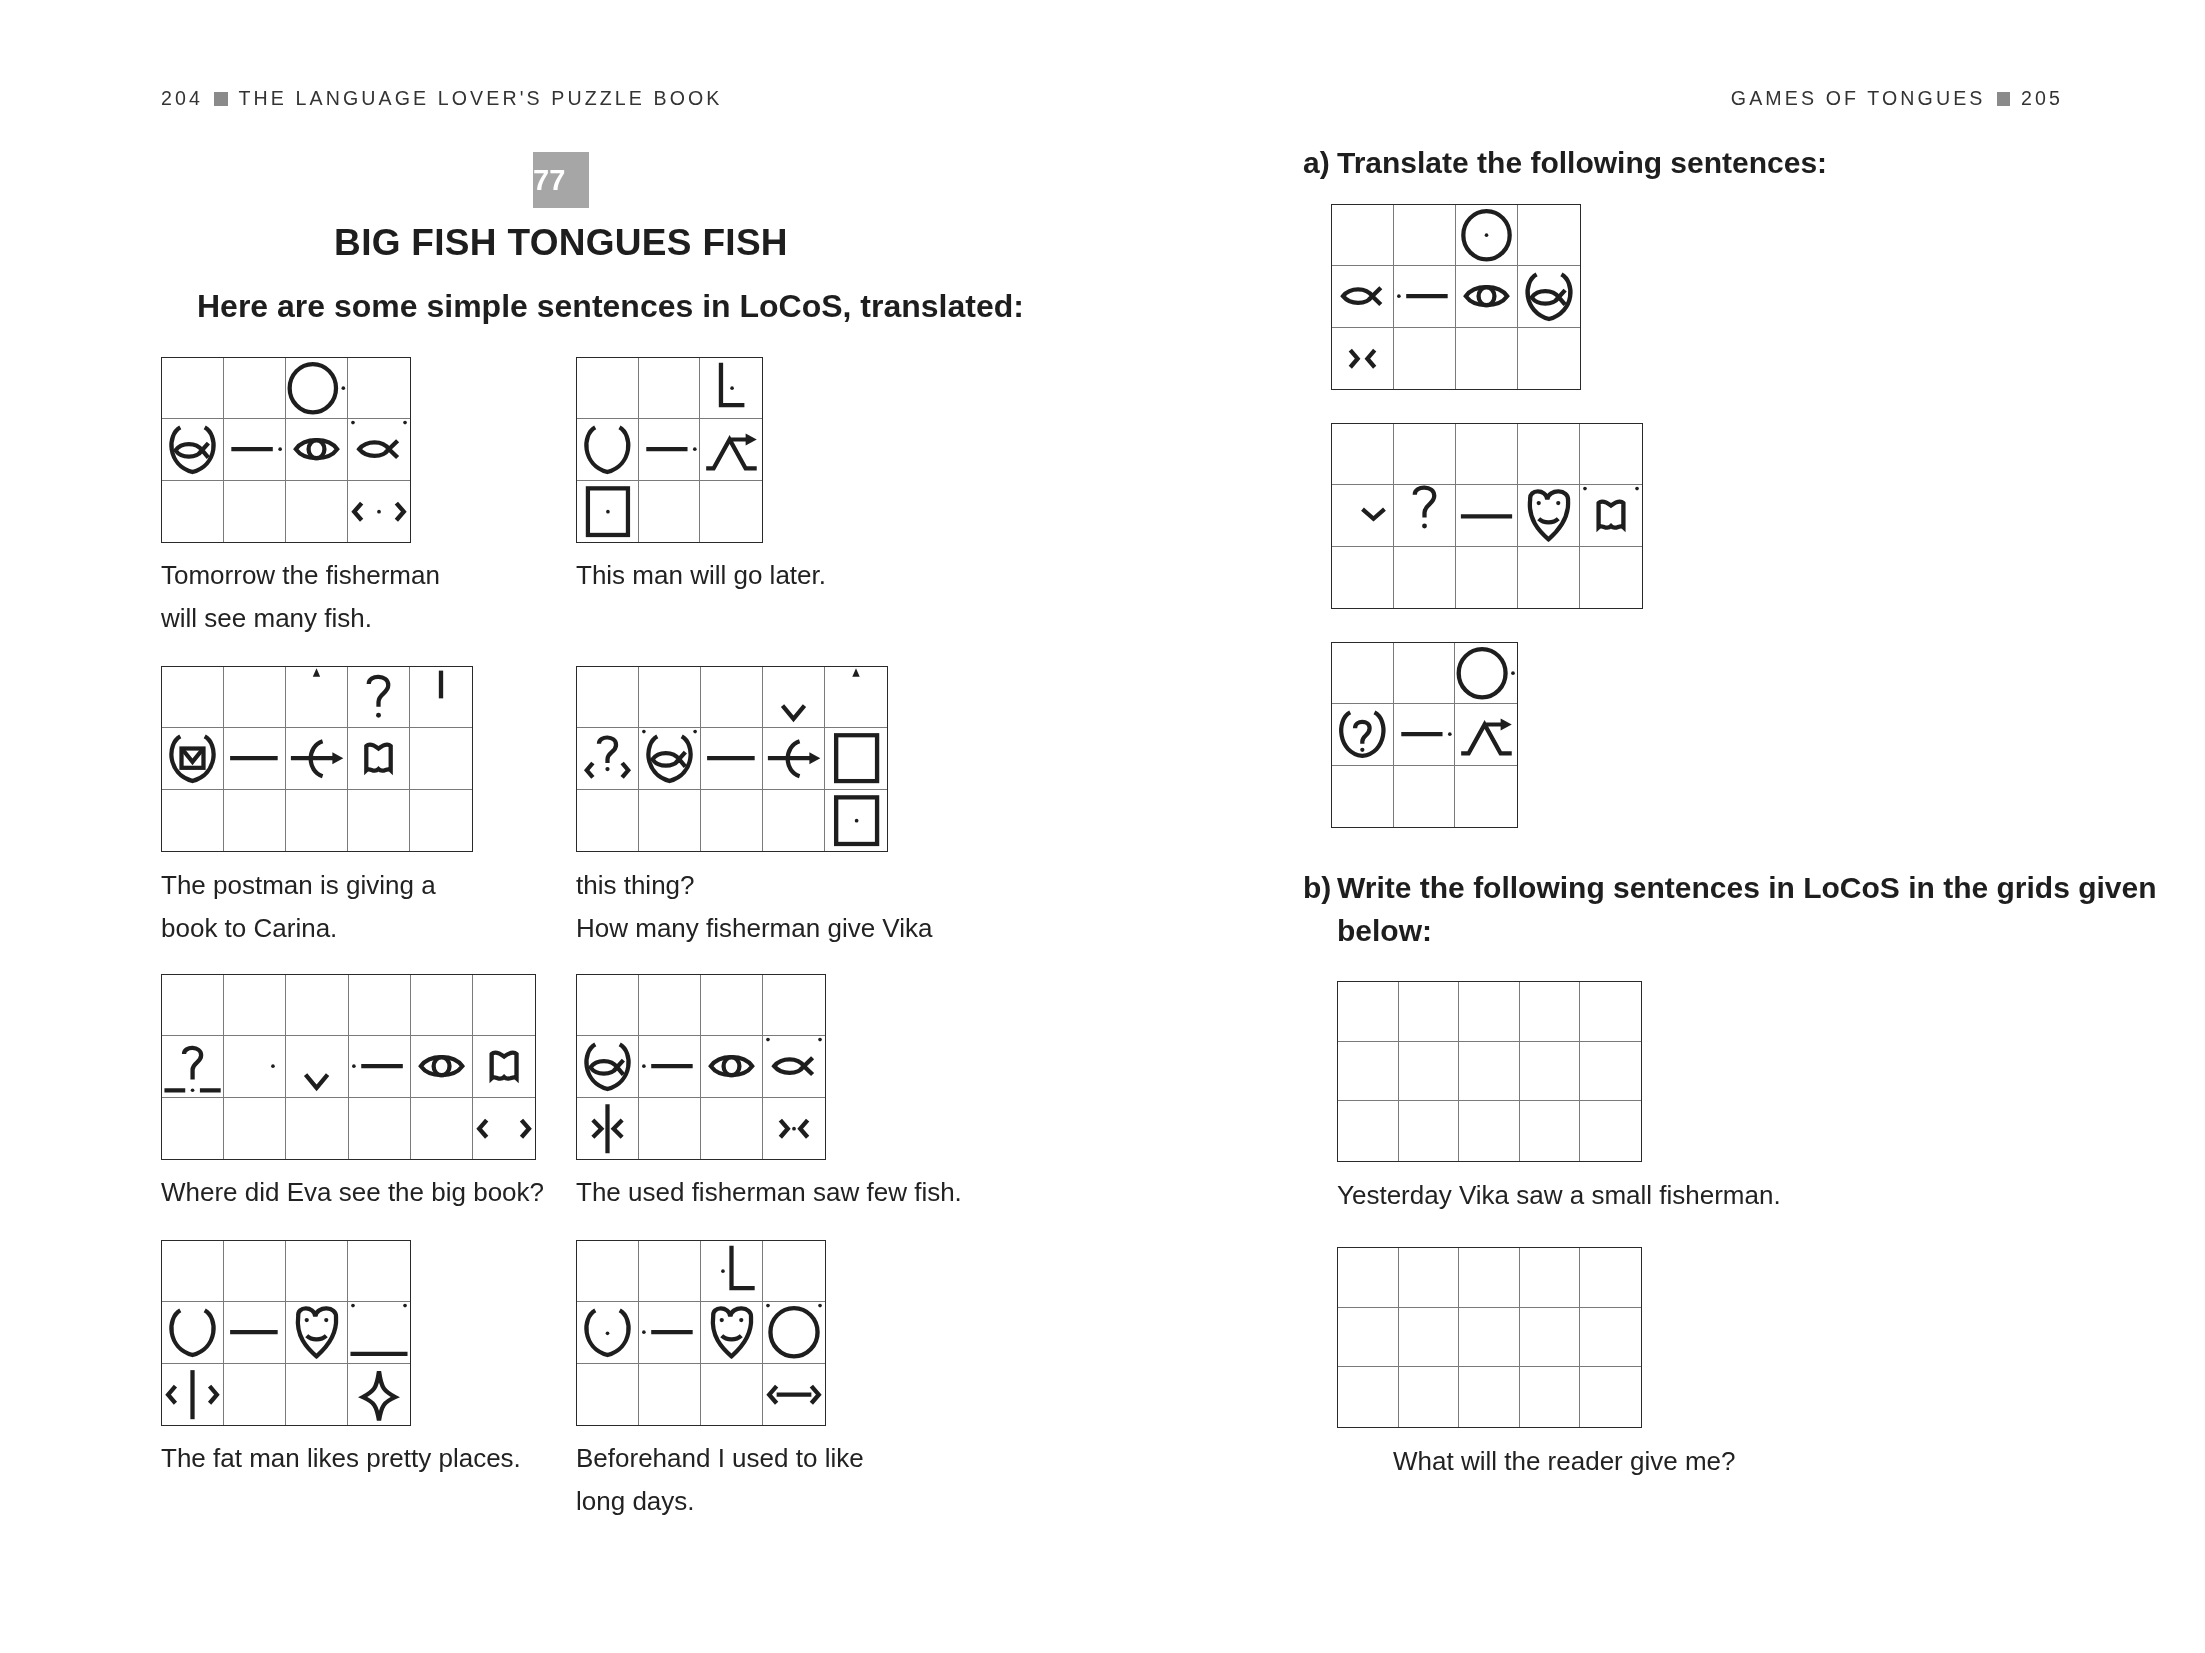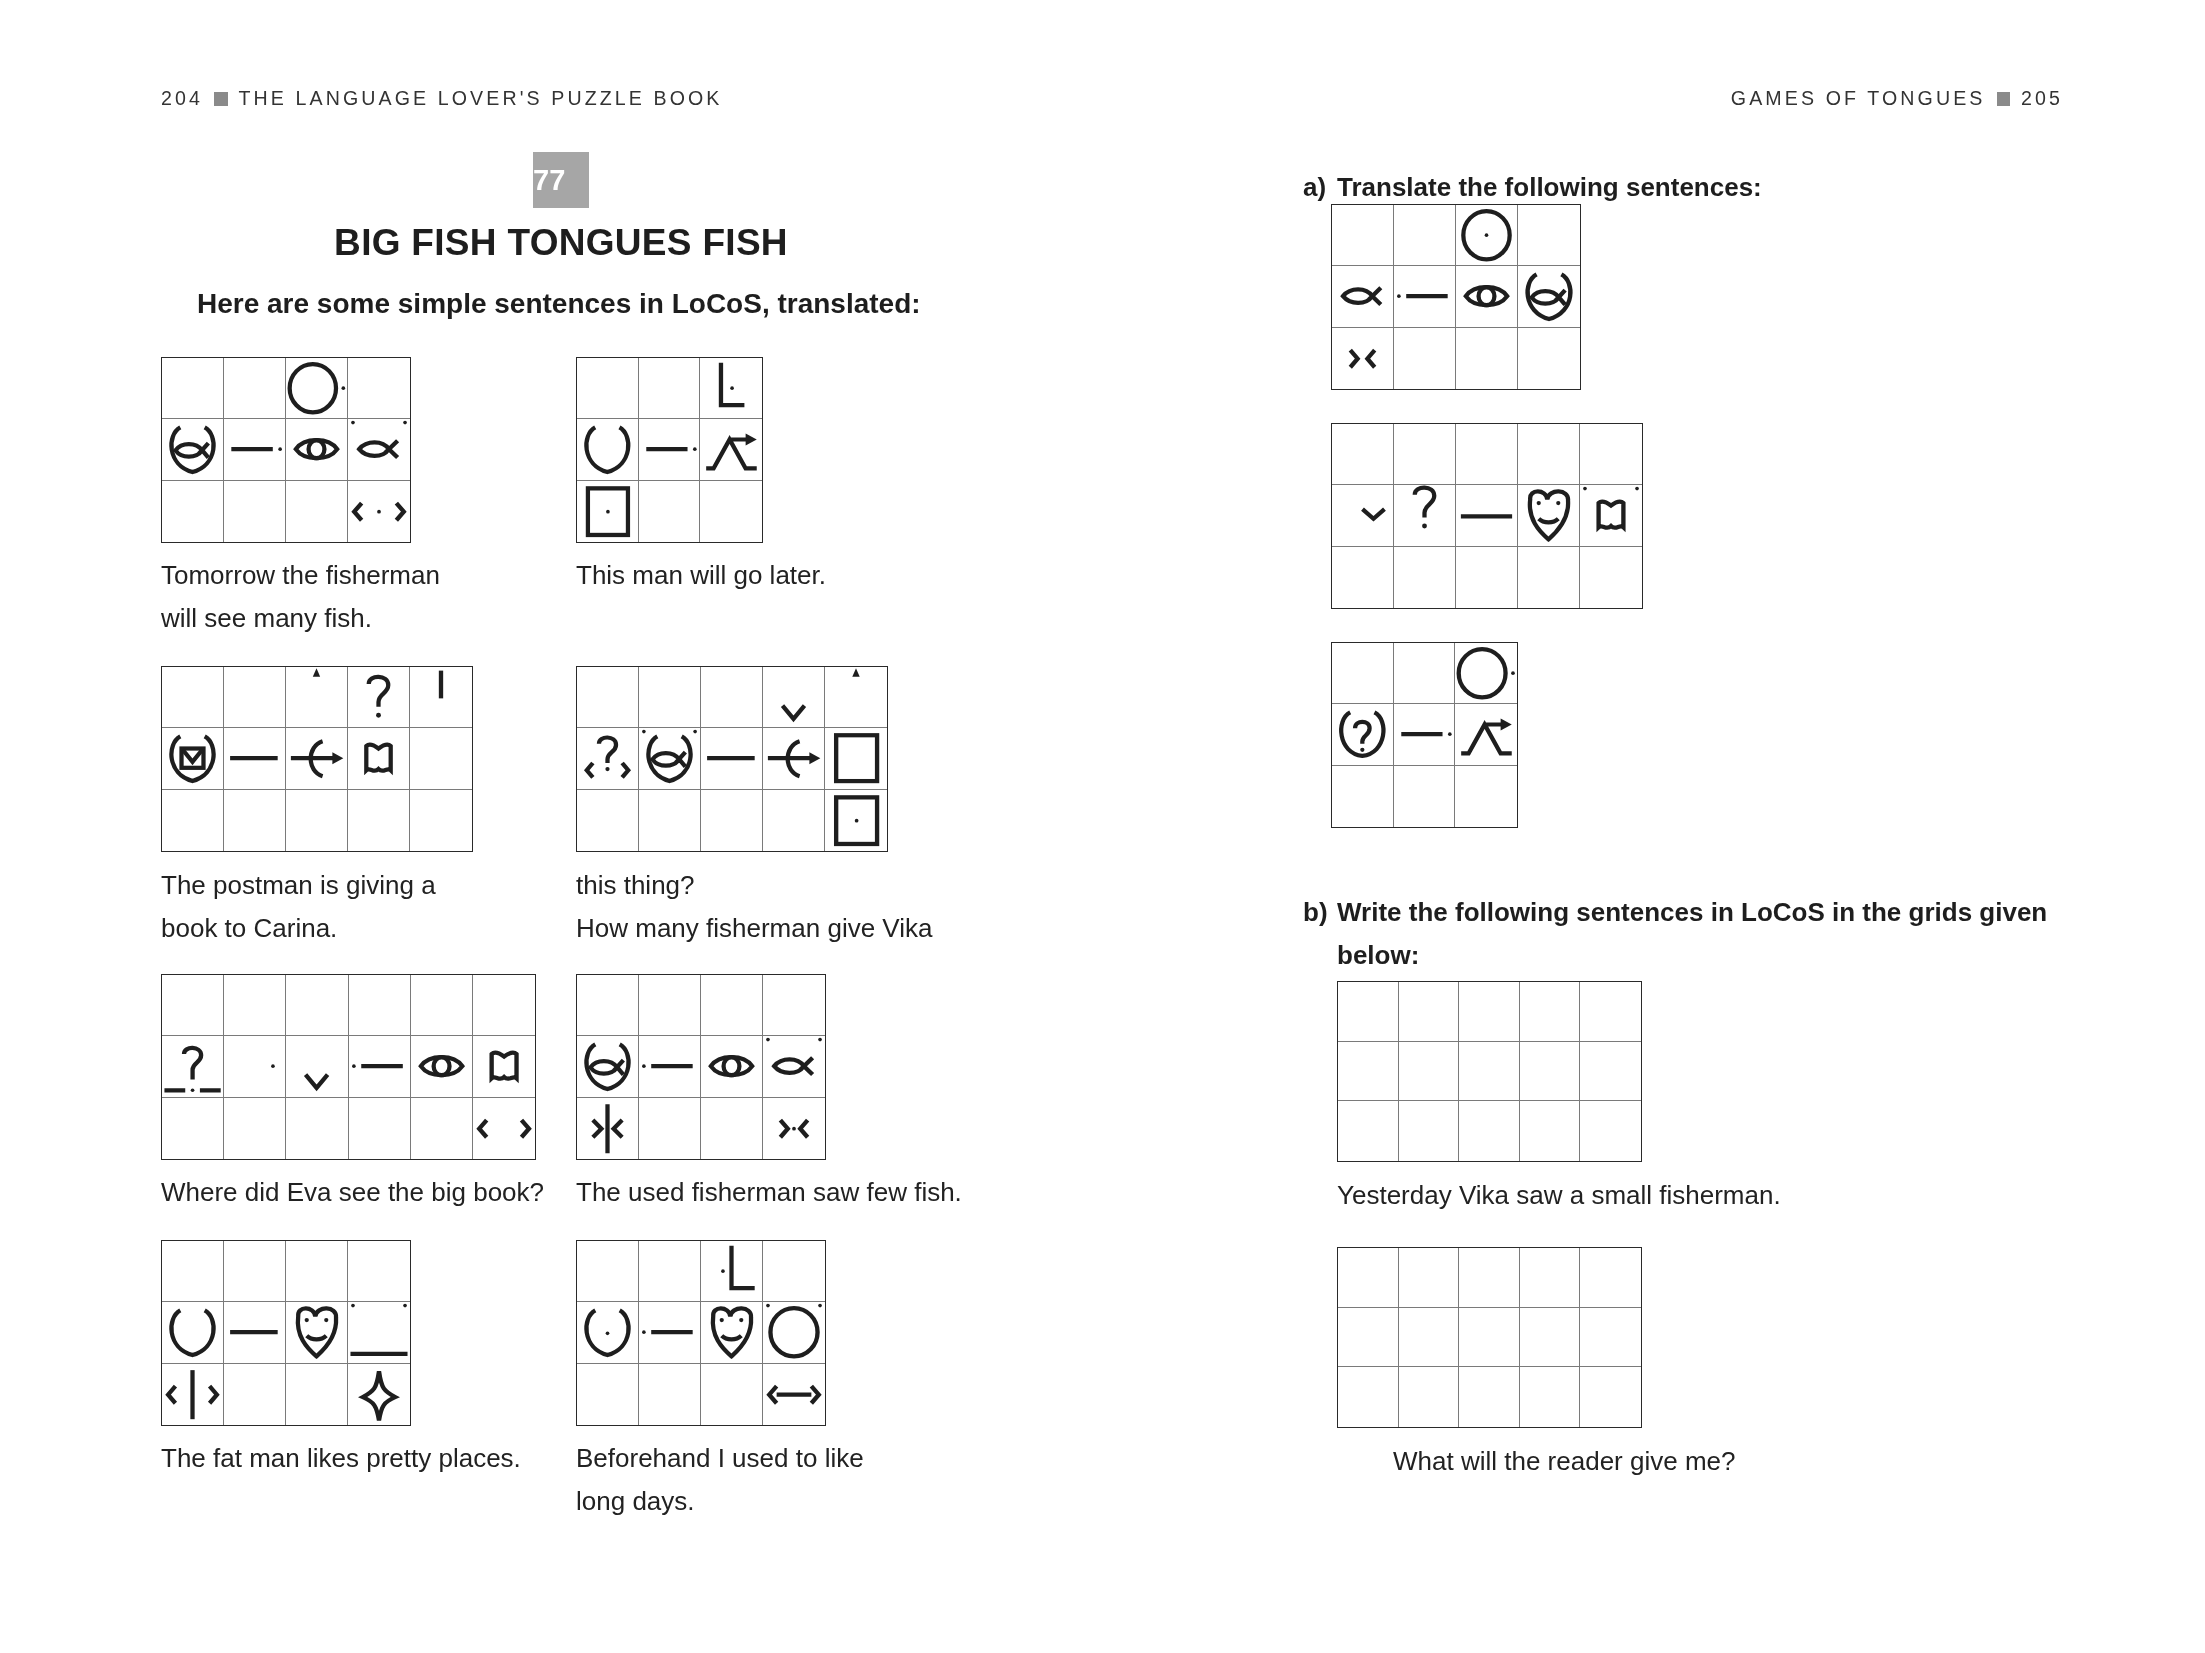--- a/index.html
+++ b/index.html
@@ -4,23 +4,23 @@
 <style>
   html, body { margin:0; padding:0; background:#fff; }
   body { width:2205px; height:1654px; position:relative; overflow:hidden;
          font-family:"Liberation Sans", "DejaVu Sans", sans-serif; color:#1e1e1e; }
   .abs { position:absolute; }
   .running-head { font-size:19.6px; letter-spacing:3.1px; color:#333; line-height:24.5px; white-space:nowrap; }
   .running-head .sq { display:inline-block; width:13.5px; height:14.7px; background:#8a8a8a; vertical-align:-1.2px; margin:0 11px; }
   .badge { background:#a6a6a6; color:#fff; font-weight:bold; font-size:29px; display:flex;
            align-items:center; justify-content:flex-start; }
   .title { font-size:37px; font-weight:bold; letter-spacing:0.3px; white-space:nowrap; transform:translateX(-50%); }
-  .intro { font-size:28px; font-weight:bold; white-space:nowrap; }
+  .intro { font-size:32px; font-weight:bold; white-space:nowrap; }
   .caption { font-size:26px; line-height:43px; color:#222; white-space:nowrap; }
-  .qhead { font-size:26px; font-weight:bold; line-height:43px; white-space:nowrap;margin-top:25px; }
+  .qhead { font-size:30px; font-weight:bold; line-height:43px; white-space:nowrap; }
   .qhead .lbl { display:inline-block; width:34px; }
   .grid { position:absolute; border:1.8px solid #2a2a2a; box-sizing:border-box; display:grid; }
   .cell { border-right:1.2px solid #7a7a7a; border-bottom:1.2px solid #7a7a7a; box-sizing:border-box; position:relative; }
   .cell svg { position:absolute; left:0; top:0; width:100%; height:100%; overflow:visible; }
   .g { stroke:#1e1e1e; stroke-width:7; fill:none; stroke-linecap:butt; stroke-linejoin:miter; }
   .gf { fill:#1e1e1e; stroke:none; }
 </style>
 </head>
 <body>
 

